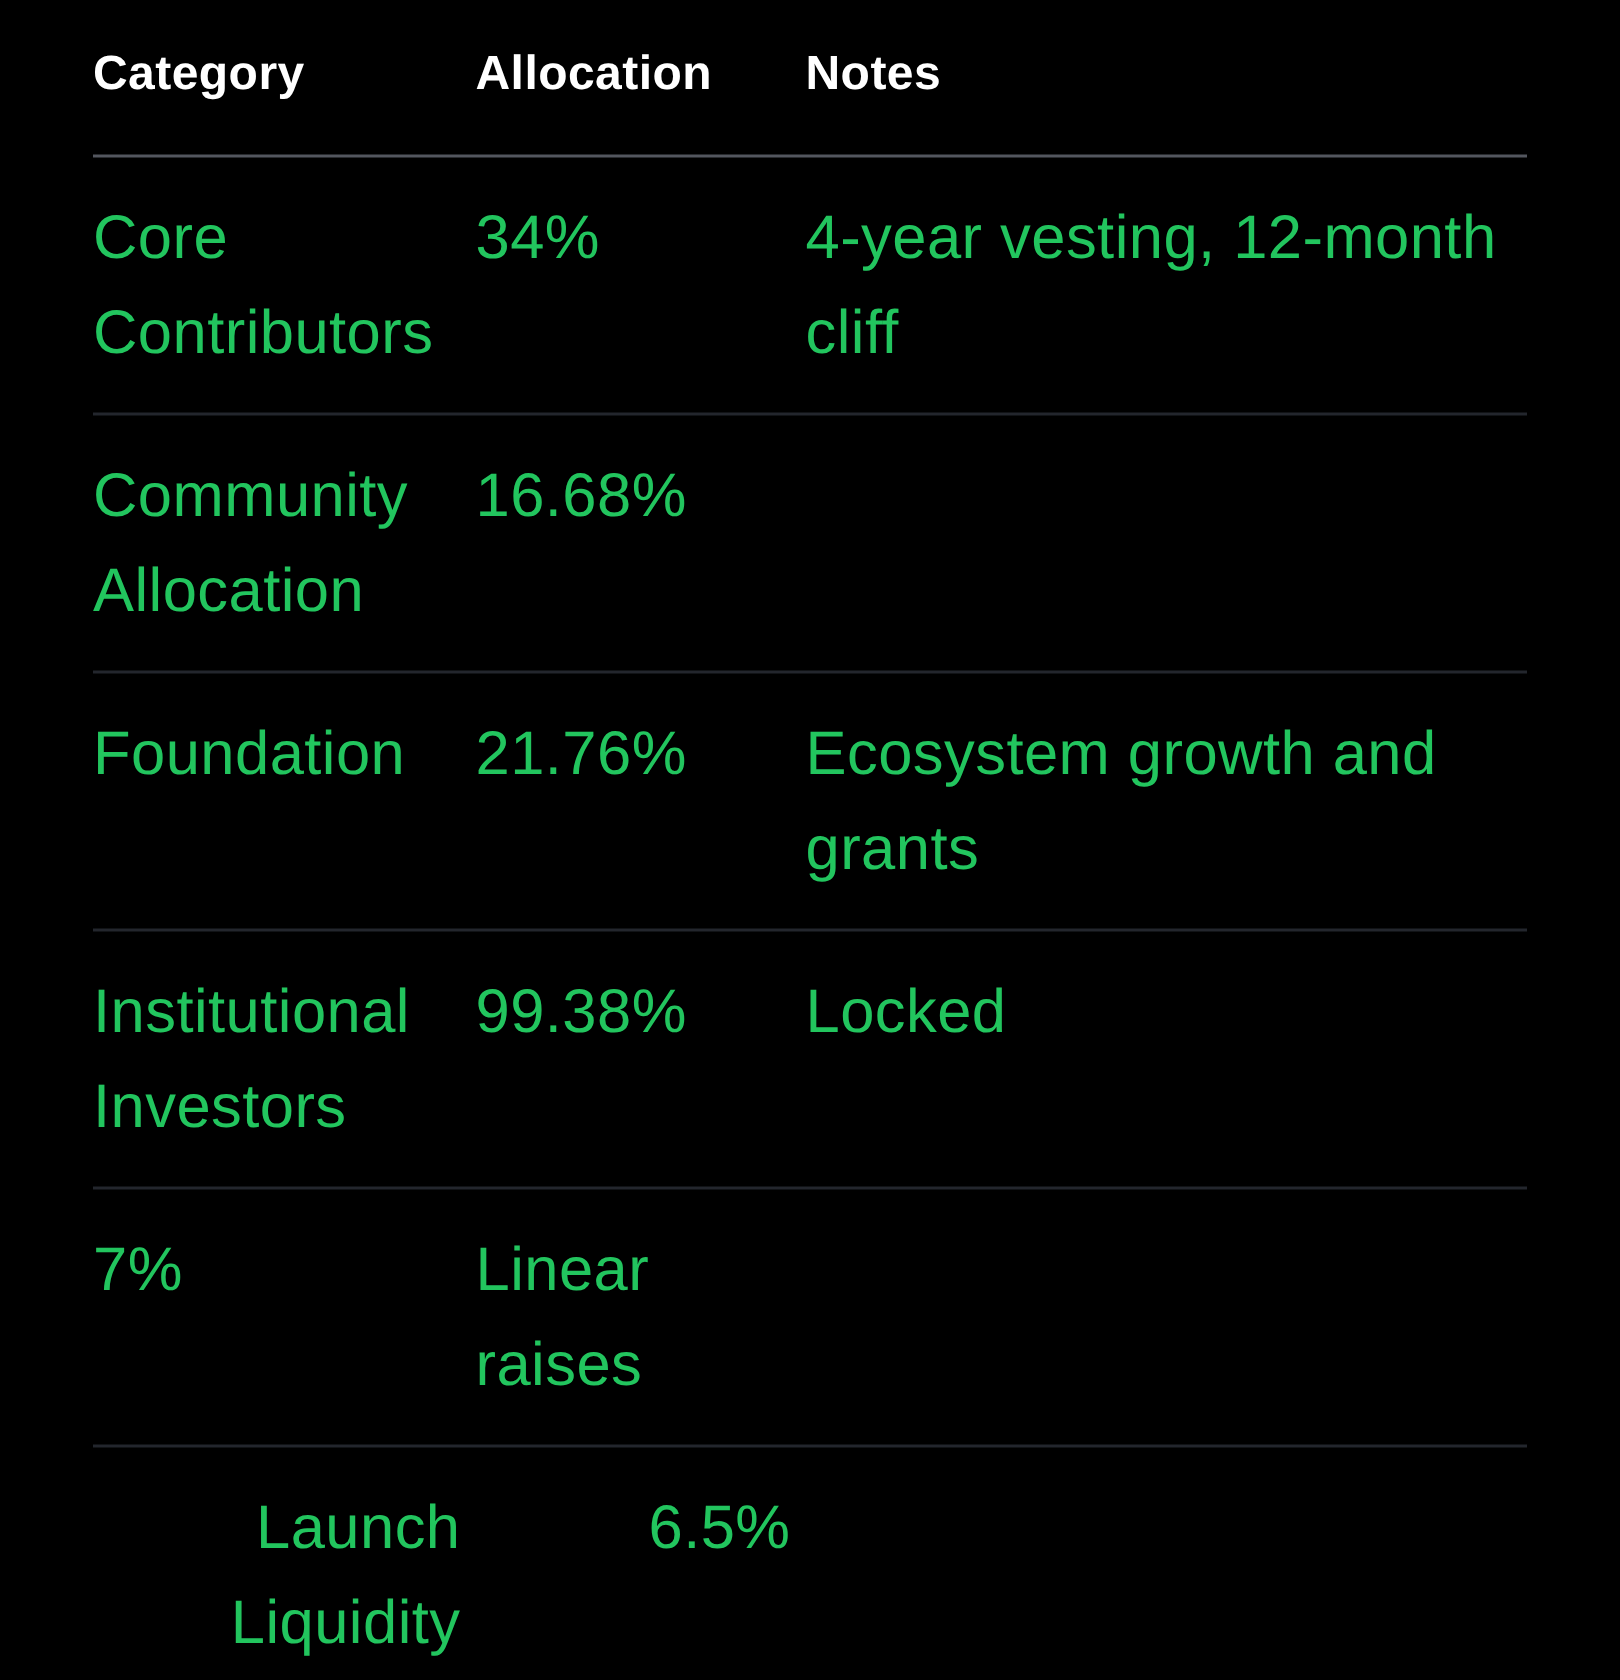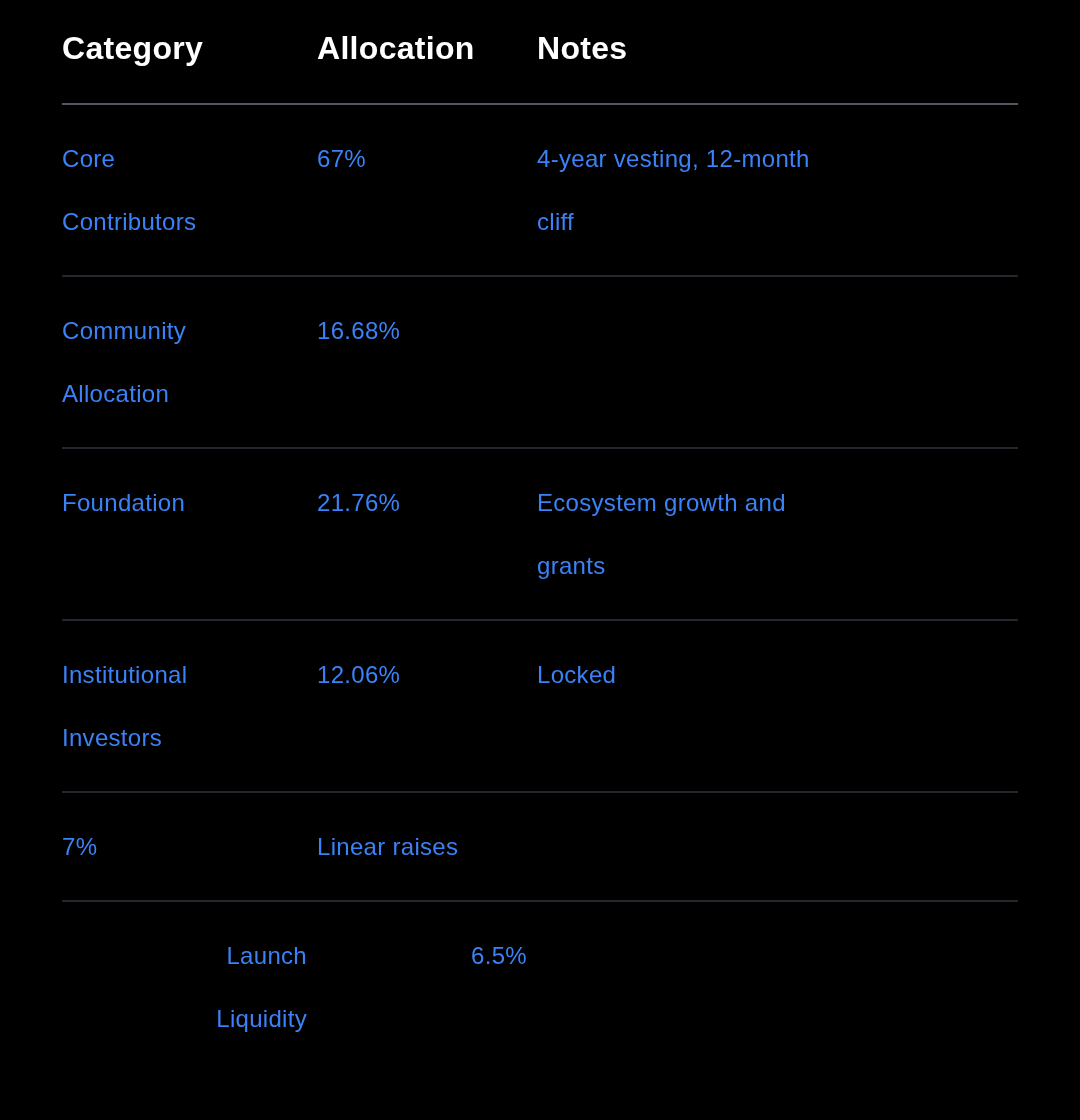--- a/index.html
+++ b/index.html
@@ -36,23 +36,23 @@
   }
   .t-body .t-row {
     padding: 22px 0;
     border-bottom: 2px solid #23262d;
   }
   .t-body .t-row:last-child {
     border-bottom: none;
     text-align: right;
   }
   .t-body .cell {
-    font-size: 24px;
+    font-size: 41px;
     font-weight: 300;
-    color: #3b82f6;
+    color: #22c55e;
     line-height: 63px;
     letter-spacing: 0.3px;
     white-space: pre-line;
   }
   .cell {
     padding-right: 10px;
   }
 </style>
 </head>
 <body>
@@ -60,39 +60,39 @@
 <div class="table-wrap">
   <div class="t-row t-head">
     <div class="cell">Category</div>
     <div class="cell">Allocation</div>
     <div class="cell">Notes</div>
   </div>
   <div class="t-body">
       <div class="t-row">
         <div class="cell">Core
 Contributors</div>
-        <div class="cell">67%</div>
+        <div class="cell">34%</div>
         <div class="cell">4-year vesting, 12-month
 cliff</div>
       </div>
       <div class="t-row">
         <div class="cell">Community
 Allocation</div>
         <div class="cell">16.68%</div>
       </div>
       <div class="t-row">
         <div class="cell">Foundation</div>
         <div class="cell">21.76%</div>
         <div class="cell">Ecosystem growth and
 grants</div>
       </div>
       <div class="t-row">
         <div class="cell">Institutional
 Investors</div>
-        <div class="cell">12.06%</div>
+        <div class="cell">99.38%</div>
         <div class="cell">Locked</div>
       </div>
       <div class="t-row">
         <div class="cell">7%</div>
         <div class="cell">Linear raises</div>
       </div>
       <div class="t-row">
         <div class="cell">Launch
 Liquidity</div>
         <div class="cell">6.5%</div>

